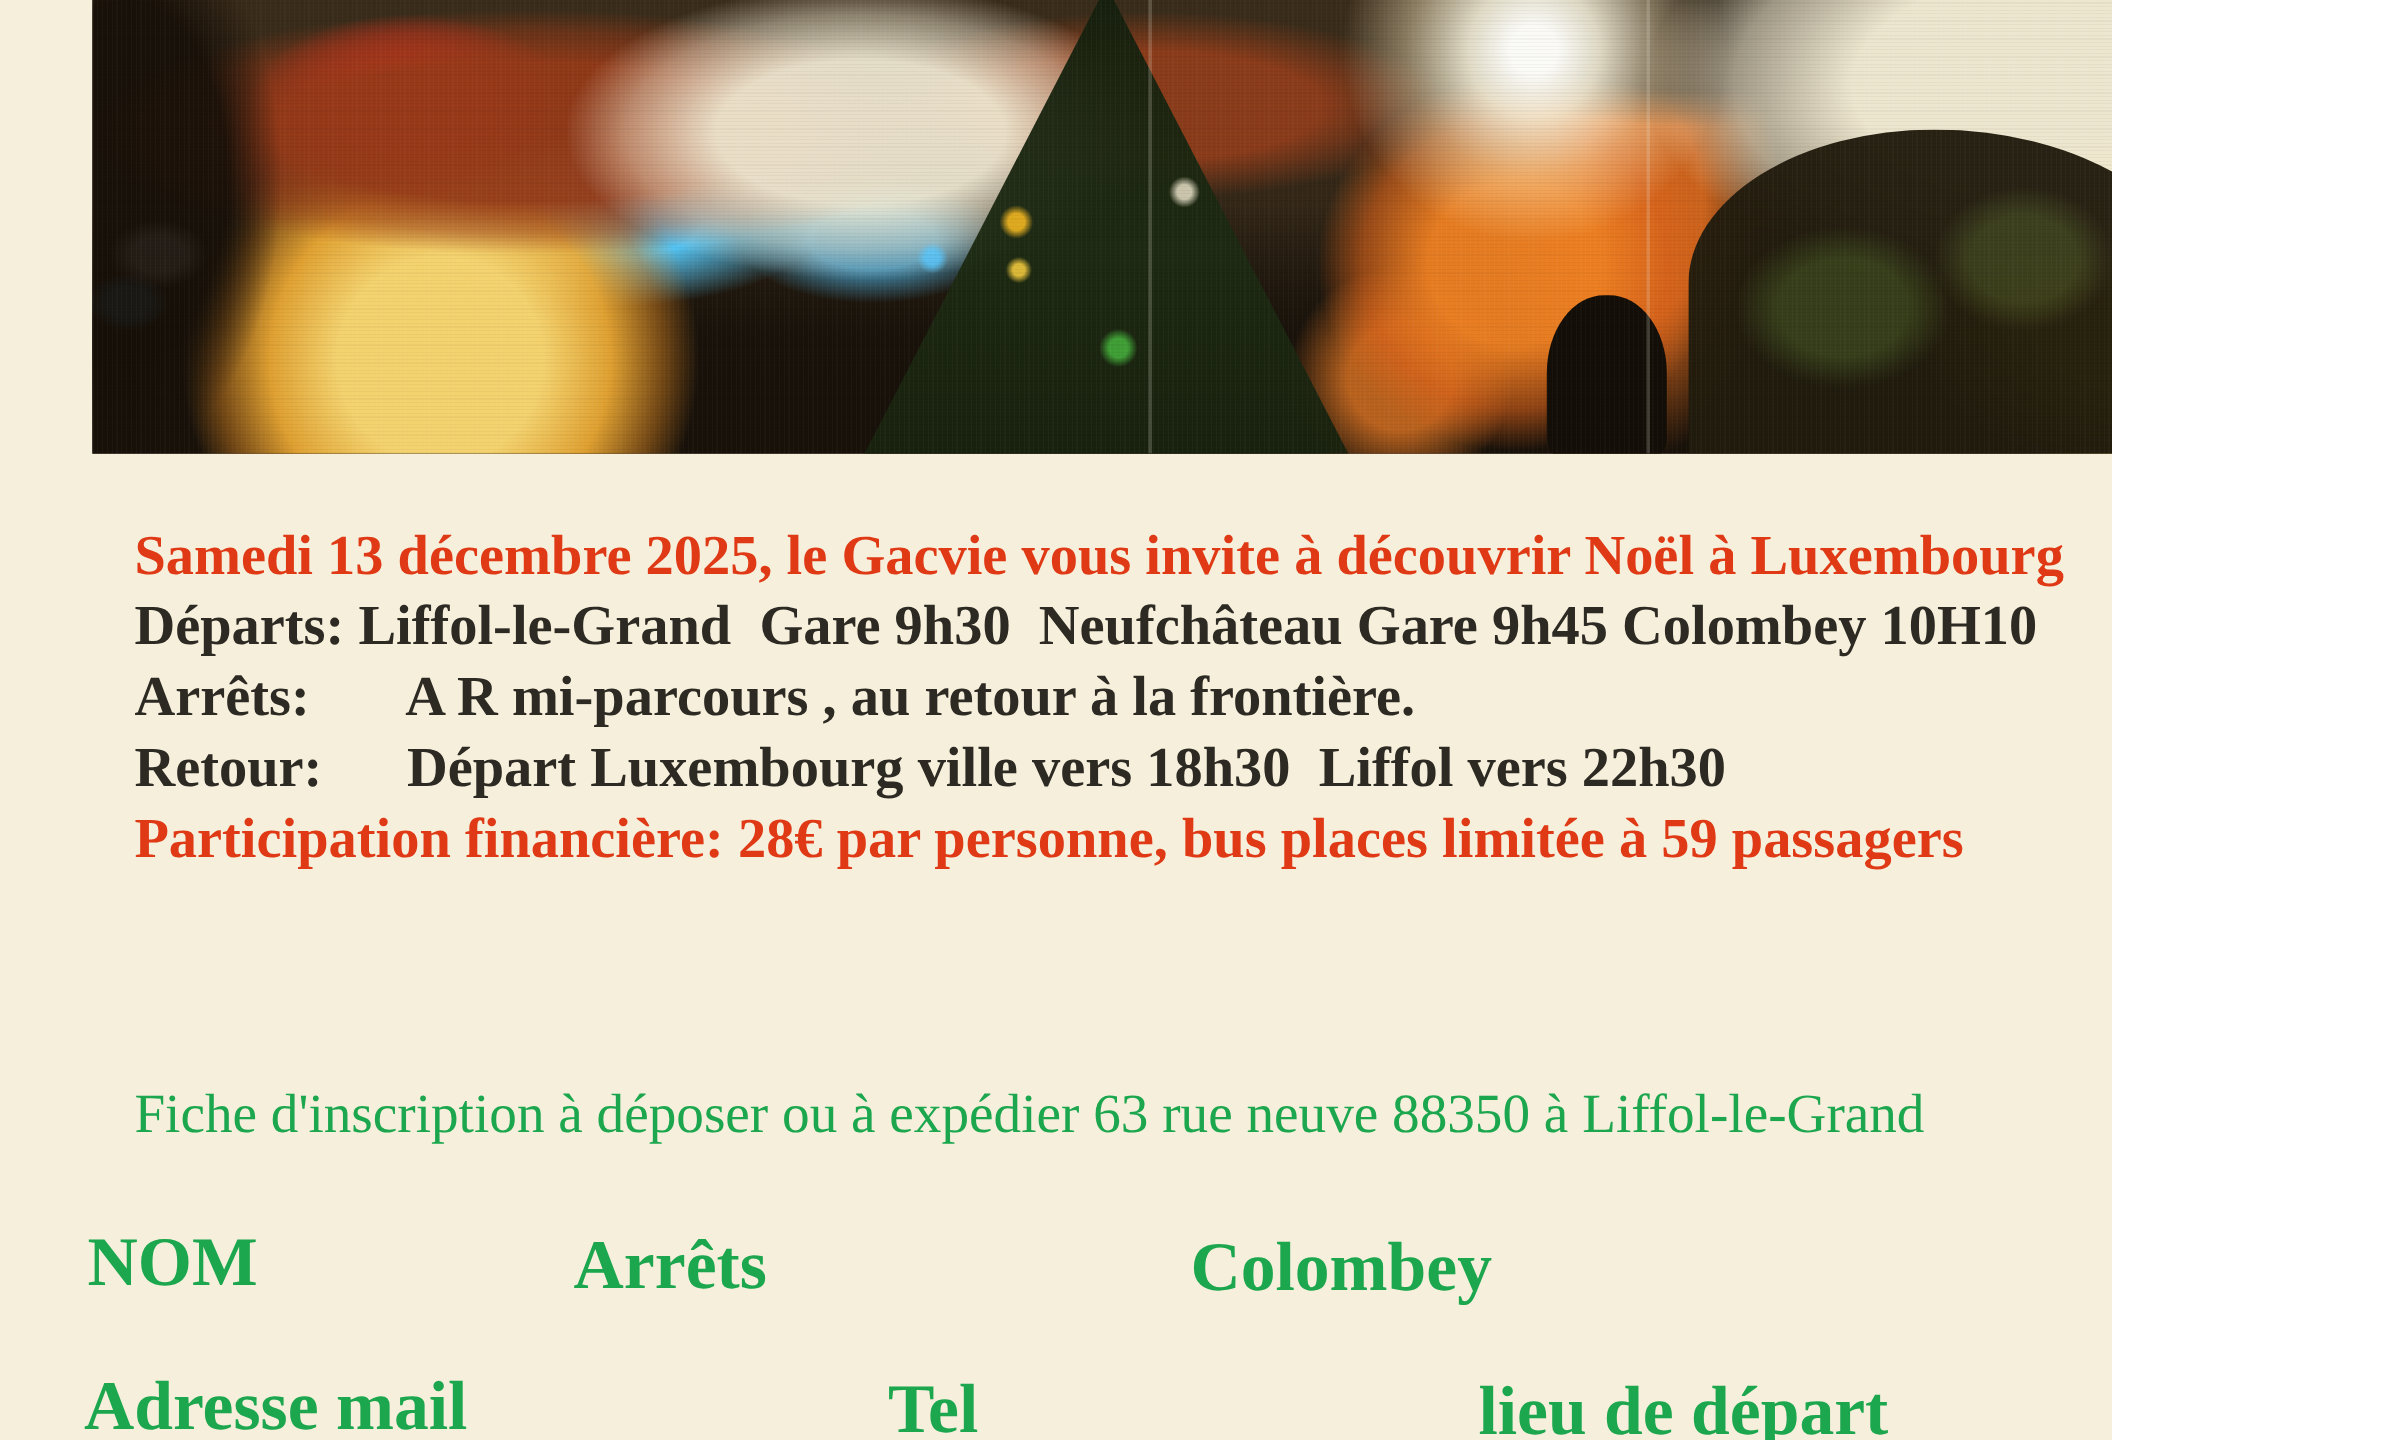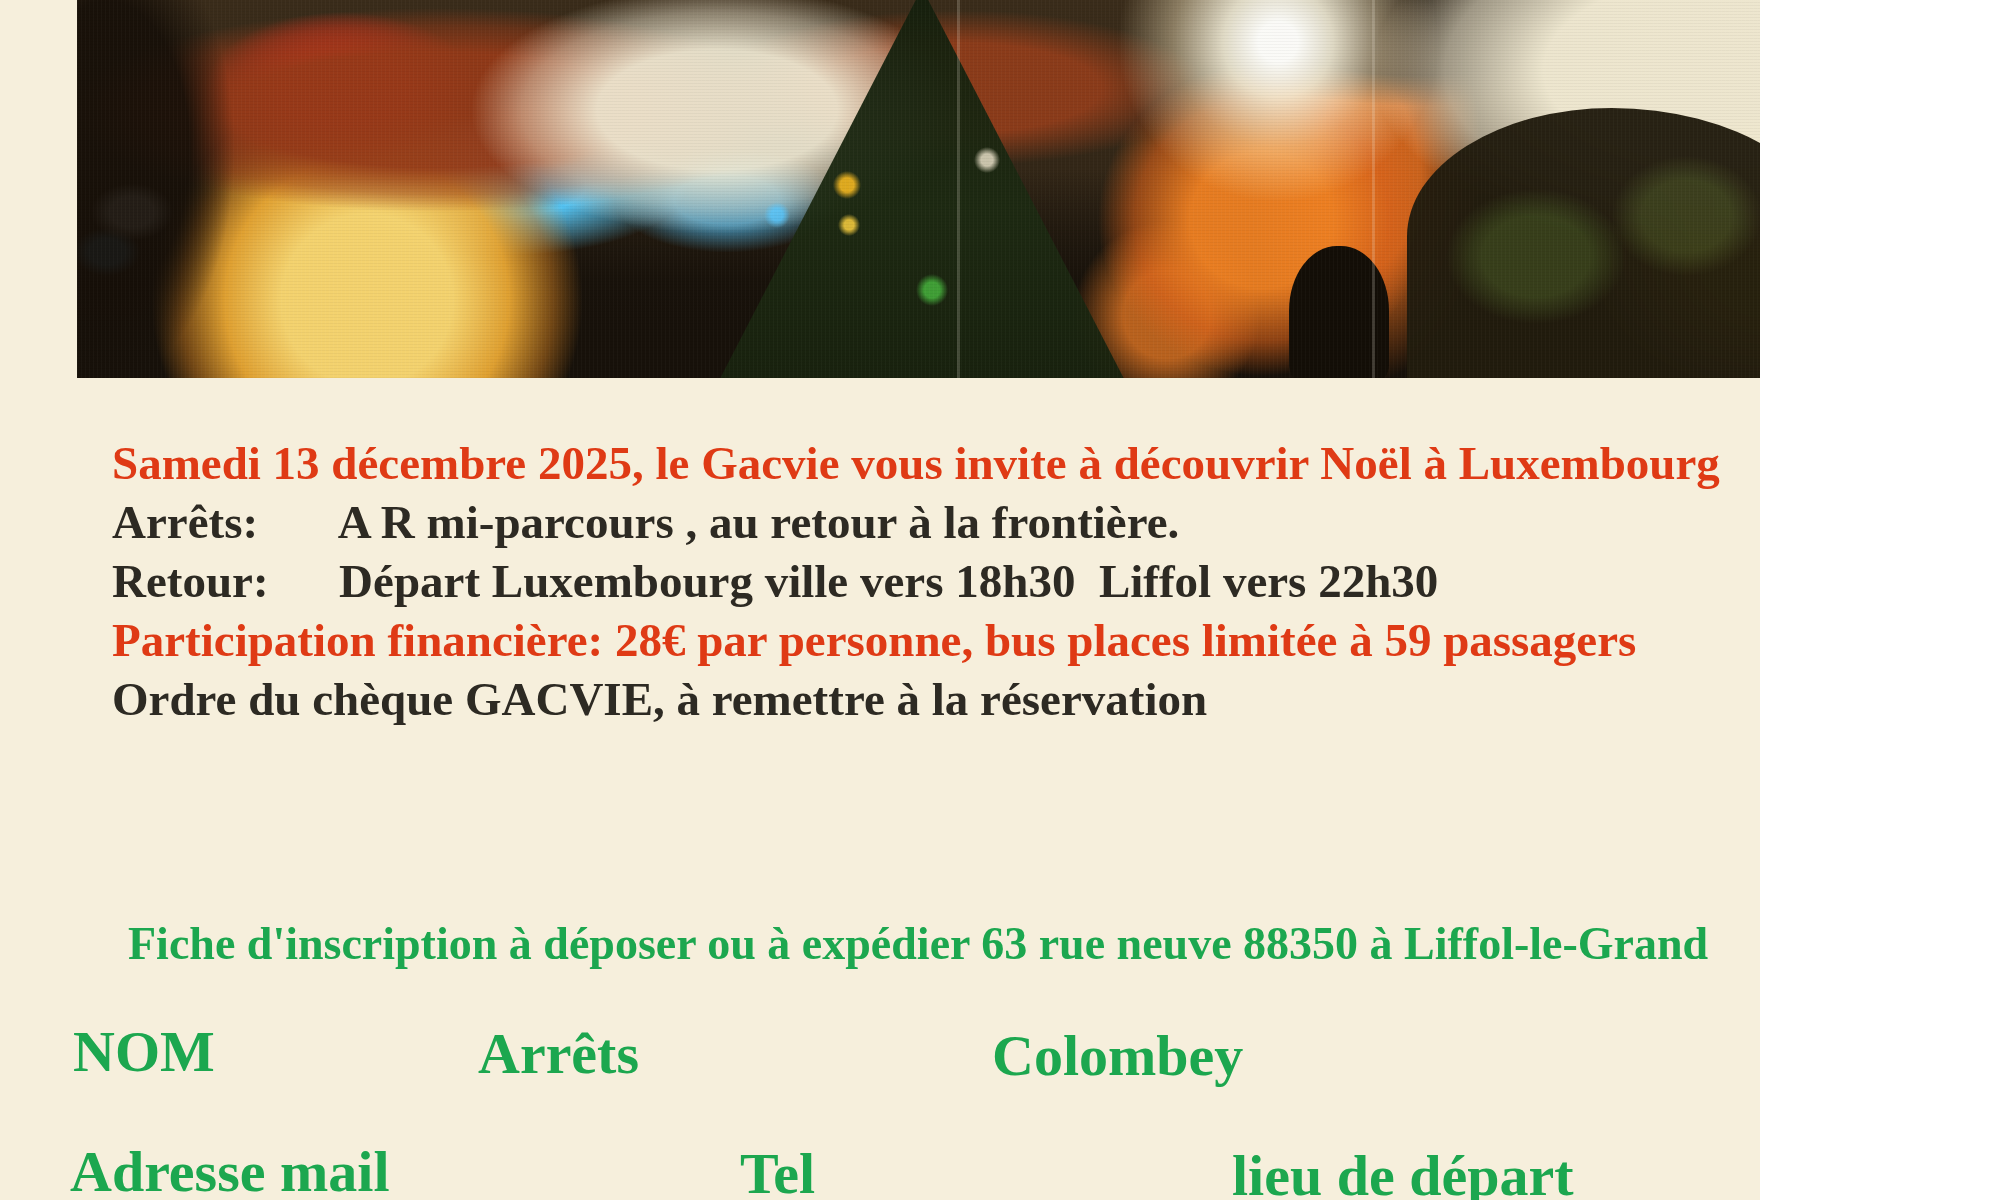--- a/index.html
+++ b/index.html
@@ -104,22 +104,22 @@
   .text-block{
     position:absolute;left:112px;top:434px;width:1820px;
   }
   .line{
     margin:0;height:59px;line-height:59px;
     font-size:47px;font-weight:bold;white-space:pre;
     color:var(--black,#2d2a23);
   }
   .c-red{color:var(--red,#df3a15);}
   .green-line{
-    position:absolute;left:112px;top:901px;margin:16px;
-    font-size:46px;font-weight:bold;white-space:pre;
+    position:absolute;left:112px;top:901px;margin:0;
+    font-size:46px;font-weight:normal;white-space:pre;
     color:var(--green,#1ca74f);
   }
   .form-label{
     position:absolute;margin:0;
     font-size:58px;font-weight:bold;white-space:pre;
     color:var(--green,#1ca74f);
   }
   .pos-nom{left:73px;top:1018px;}
   .pos-prenom{left:478px;top:1020px;}
   .pos-adresse{left:992px;top:1022px;}
@@ -156,24 +156,24 @@
     <div class="chalet-roof3"></div>
     <div class="banner"></div>
     <div class="streak s1"></div>
     <div class="streak s2"></div>
     <div class="streak s3"></div>
     <div class="grain"></div>
   </div>
 
   <div class="text-block">
     <p class="line c-red">Samedi 13 décembre 2025, le Gacvie vous invite à découvrir Noël à Luxembourg</p>
+    <p class="line">Départs: Liffol-le-Grand  Gare 9h30  Neufchâteau Gare 9h45 Colombey 10H10</p>
     <p class="line">Arrêts:       A R mi-parcours , au retour à la frontière.</p>
     <p class="line">Retour:      Départ Luxembourg ville vers 18h30  Liffol vers 22h30</p>
     <p class="line c-red">Participation financière: 28€ par personne, bus places limitée à 59 passagers</p>
-    <p class="line">Ordre du chèque GACVIE, à remettre à la réservation</p>
   </div>
 
   <p class="green-line">Fiche d'inscription à déposer ou à expédier 63 rue neuve 88350 à Liffol-le-Grand</p>
 
   <div>
     <p class="form-label pos-nom">NOM</p>
     <p class="form-label pos-prenom">Arrêts</p>
     <p class="form-label pos-adresse">Colombey</p>
     <p class="form-label pos-mail">Adresse mail</p>
     <p class="form-label pos-tel">Tel</p>

